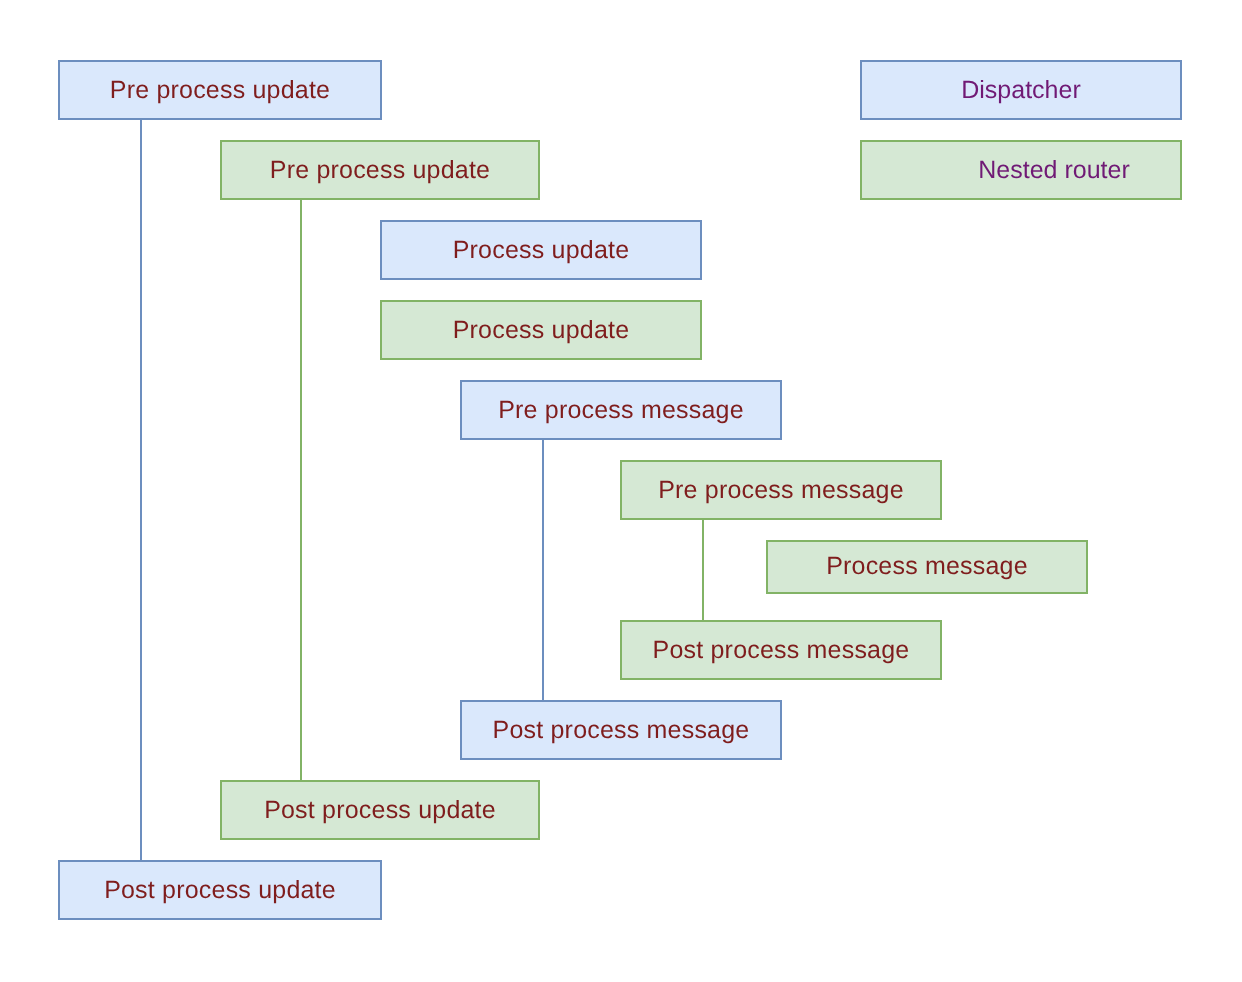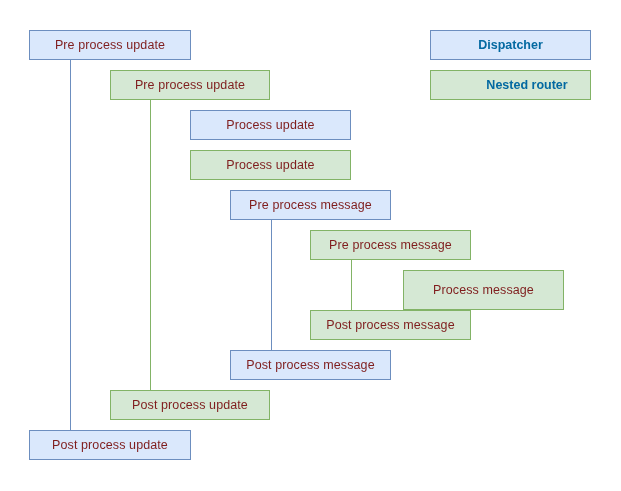--- a/index.html
+++ b/index.html
@@ -53,23 +53,22 @@
   .legend-node {
     position: absolute;
     box-sizing: border-box;
     border-width: 1px;
     border-style: solid;
     display: flex;
     align-items: center;
     justify-content: center;
     font-size: 12.5px;
     line-height: 1;
-    color: #0369a1;
+    color: #701a75;
     white-space: nowrap;
-    font-weight: bold;
   }
   .legend-node.dispatcher {
     background: #dae8fc;
     border-color: #6c8ebf;
   }
   .legend-node.router {
     background: #d5e8d4;
     border-color: #82b366;
     padding-left: 33px;
   }
@@ -84,21 +83,21 @@
       <div class="connector dispatcher" style="left: 271px; top: 220px; height: 130px;"></div>
       <div class="connector router" style="left: 351px; top: 260px; height: 50px;"></div>
     </div>
   <div id="node-layer">
       <div class="node dispatcher" style="left: 29px; top: 30px; width: 162px; height: 30px;">Pre process update</div>
       <div class="node router" style="left: 110px; top: 70px; width: 160px; height: 30px;">Pre process update</div>
       <div class="node dispatcher" style="left: 190px; top: 110px; width: 161px; height: 30px;">Process update</div>
       <div class="node router" style="left: 190px; top: 150px; width: 161px; height: 30px;">Process update</div>
       <div class="node dispatcher" style="left: 230px; top: 190px; width: 161px; height: 30px;">Pre process message</div>
       <div class="node router" style="left: 310px; top: 230px; width: 161px; height: 30px;">Pre process message</div>
-      <div class="node router" style="left: 403px; top: 270px; width: 161px; height: 40px;">Process message</div>
+      <div class="node router" style="left: 383px; top: 270px; width: 161px; height: 27px;">Process message</div>
       <div class="node router" style="left: 310px; top: 310px; width: 161px; height: 30px;">Post process message</div>
       <div class="node dispatcher" style="left: 230px; top: 350px; width: 161px; height: 30px;">Post process message</div>
       <div class="node router" style="left: 110px; top: 390px; width: 160px; height: 30px;">Post process update</div>
       <div class="node dispatcher" style="left: 29px; top: 430px; width: 162px; height: 30px;">Post process update</div>
     </div>
   <div id="legend-layer">
       <div class="legend-node dispatcher" style="left: 430px; top: 30px; width: 161px; height: 30px;">Dispatcher</div>
       <div class="legend-node router" style="left: 430px; top: 70px; width: 161px; height: 30px;">Nested router</div>
     </div>
 </div>

